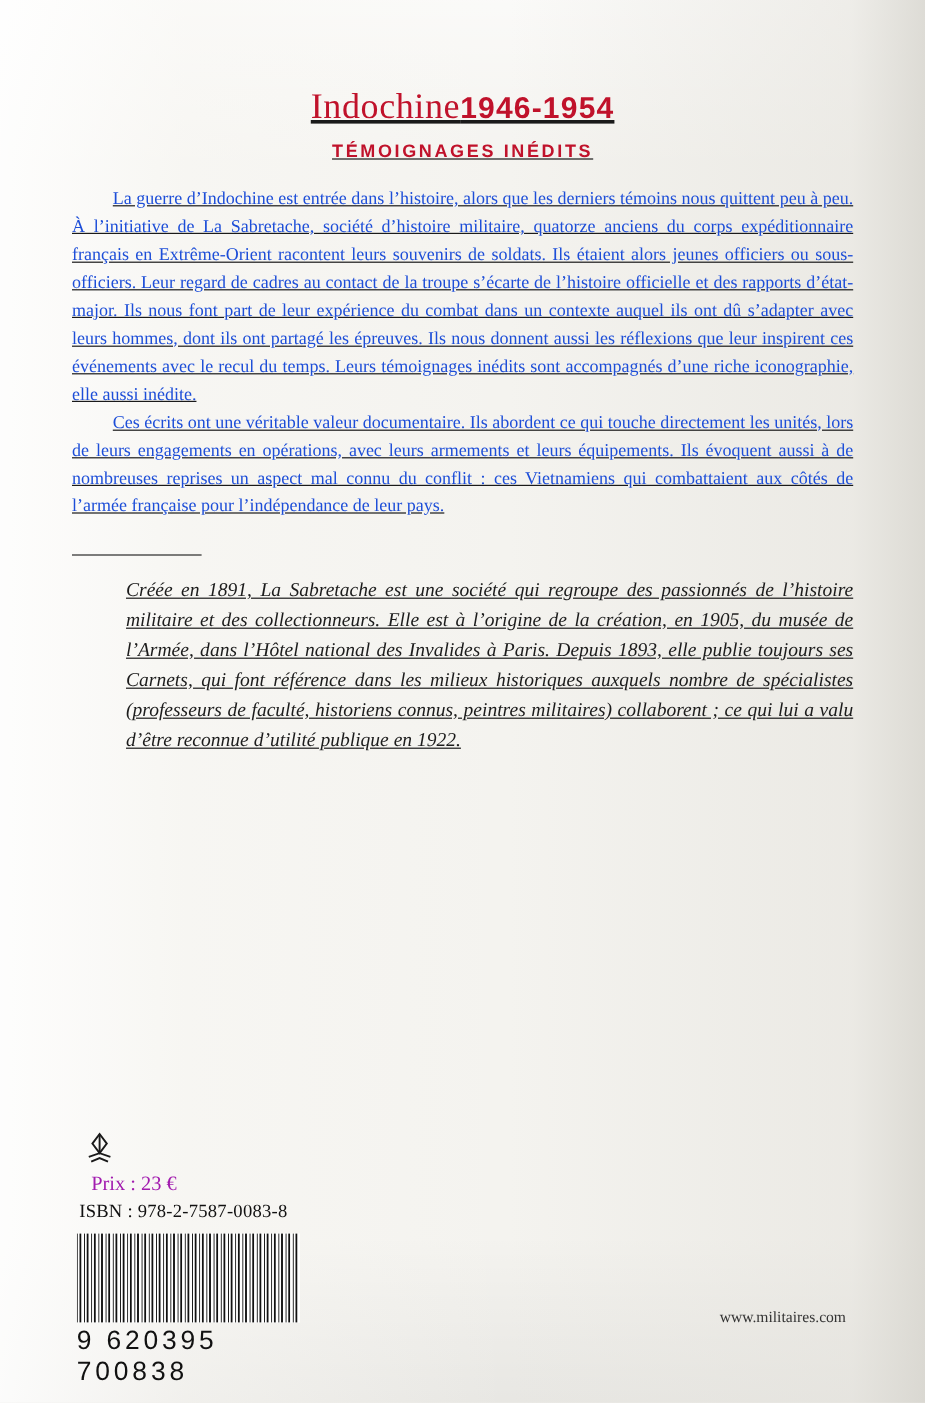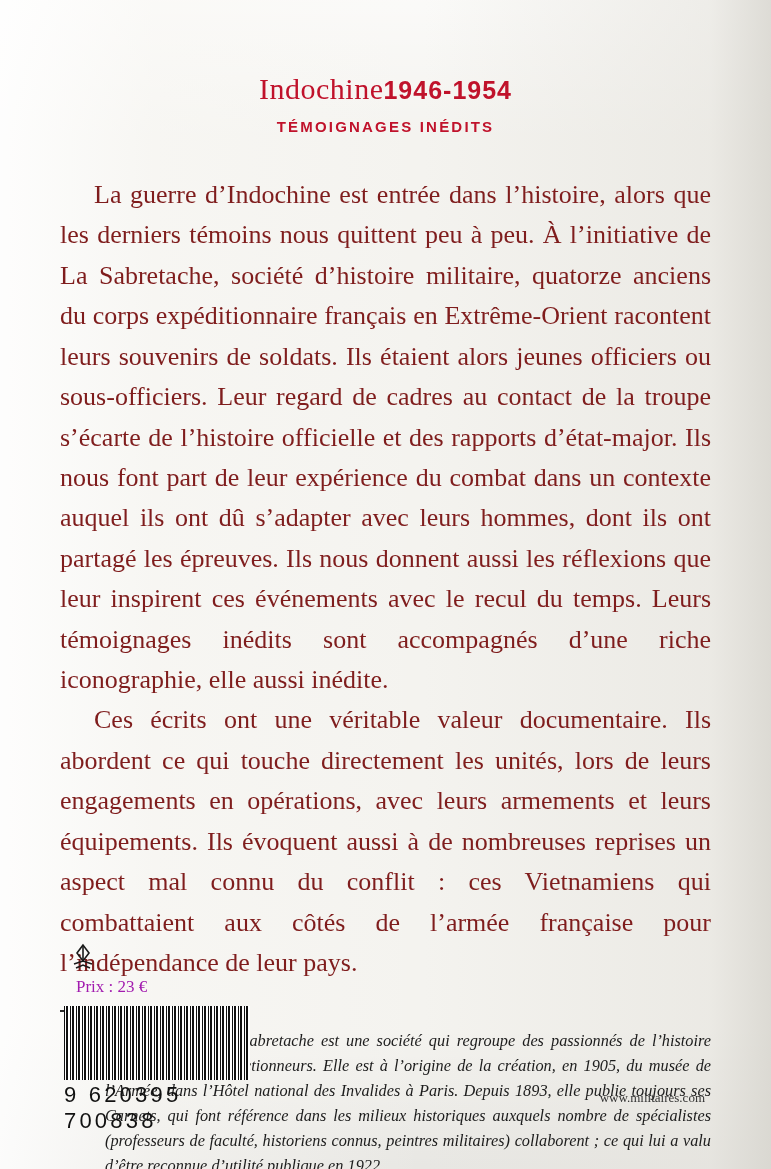--- a/index.html
+++ b/index.html
@@ -23,20 +23,21 @@
       linear-gradient(90deg, rgba(255,255,255,0.85) 0%, rgba(250,249,246,0.5) 20%, rgba(242,241,237,0) 55%, rgba(228,226,220,0.55) 92%, rgba(214,212,205,0.8) 100%),
       linear-gradient(180deg, rgba(255,255,255,0.6) 0%, rgba(255,255,255,0) 12%, rgba(0,0,0,0) 88%, rgba(0,0,0,0.05) 100%),
       #f4f3ef;
   }
   .content {
     position: absolute;
     left: 60px;
     top: 0;
     width: 651px;
     height: 904px;
+    text-decoration: underline;
   }
   .title-block {
     text-align: center;
     margin-top: 72px;
   }
   .title-line {
     color: #c0122b;
     font-size: 30px;
     letter-spacing: 0.5px;
     line-height: 1.1;
@@ -54,25 +55,25 @@
   }
   .subtitle {
     color: #c0122b;
     font-family: "Liberation Sans", sans-serif;
     font-weight: bold;
     font-size: 15px;
     letter-spacing: 2.2px;
     margin-top: 13px;
   }
   .blurb {
-    margin-top: 40px;
-    font-size: 26px;
+    margin-top: 20px;
+    font-size: 15px;
     line-height: 1.555;
     text-align: justify;
-    color: #7f1d1d;
+    color: #1d4ed8;
   }
   .blurb p {
     margin: 0;
     text-indent: 34px;
   }
   .rule {
     width: 108px;
     height: 1.5px;
     background: #2a2a2a;
     margin: 27px 0 17px 0;
@@ -177,20 +178,21 @@
         <g stroke="#1a1a1a" stroke-width="1.6" fill="none">
           <path d="M17 3 L11 11 L17 19 L23 11 Z"></path>
           <path d="M17 3 L17 19"></path>
           <path d="M8 22 L17 19 L26 22"></path>
           <path d="M10 26 L17 23 L24 26"></path>
         </g>
       </svg>
     </div>
 
     <div class="price">Prix : 23 €</div>
+    <div class="isbn">ISBN : 978-2-7587-0083-8</div>
 
     <div class="barcode-wrap">
       <div class="barcode"></div>
       <div class="barcode-num">9 620395 700838</div>
     </div>
 
     <div class="website">www.militaires.com</div>
   </div>
 
 </div>

